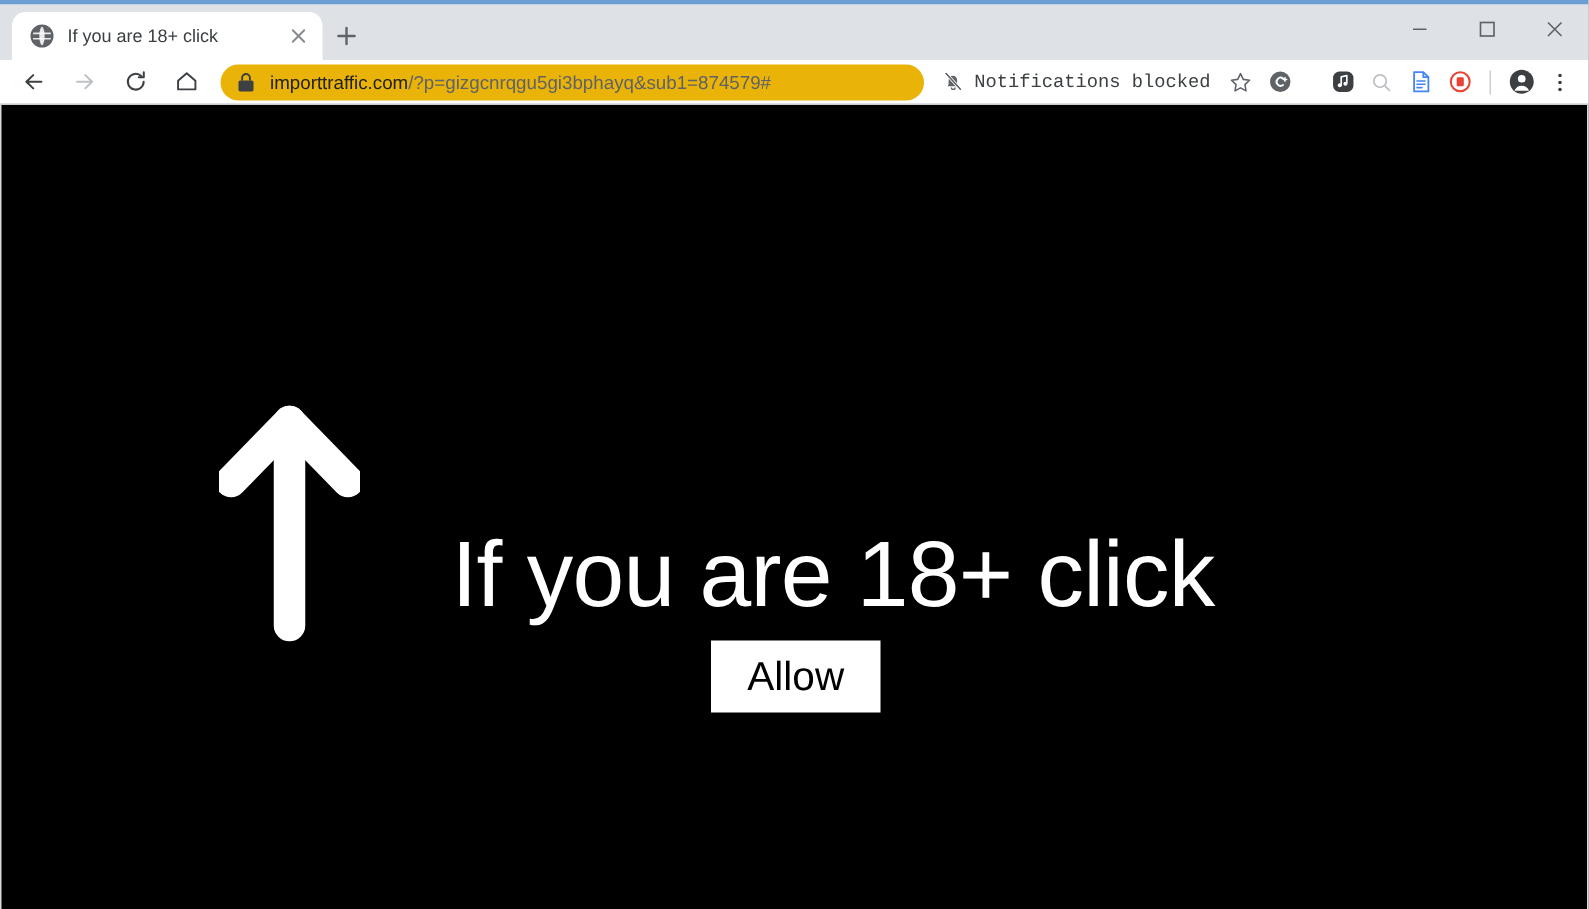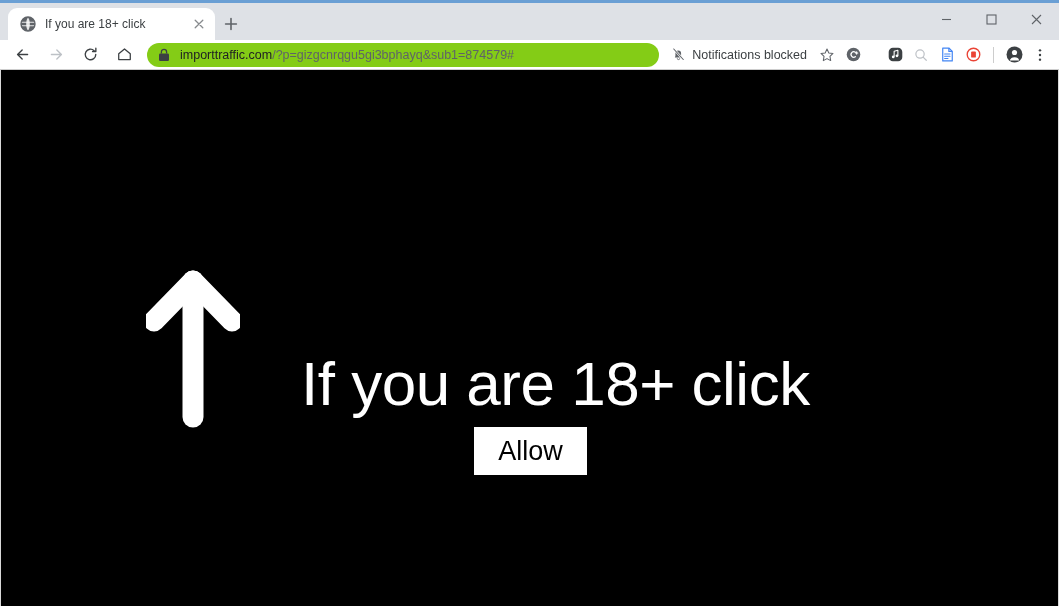--- a/index.html
+++ b/index.html
@@ -139,21 +139,21 @@
     justify-content: center;
     border-radius: 50%;
     flex: 0 0 auto;
   }
   .nav-btn:first-child { margin-left: 8px; }
 
   #omnibox {
     flex: 1 1 auto;
     height: 24px;
     margin: 0 8px 0 9px;
-    background: #84cc16;
+    background: #eab308;
     border-radius: 13px;
     display: flex;
     align-items: center;
     padding: 0 8px 0 11px;
     box-sizing: border-box;
     min-width: 0;
   }
   #lock-icon {
     width: 12px;
     height: 14px;
@@ -178,20 +178,21 @@
     align-items: center;
     padding: 0 6px 0 4px;
     border-radius: 13px;
     margin-right: 1px;
   }
   #notif-chip-label {
     font-size: 12.5px;
     color: #3c4043;
     margin-left: 6px;
     white-space: nowrap;
+    font-family: Liberation Mono, monospace;
   }
 
   .tb-icon {
     width: 26px;
     height: 26px;
     flex: 0 0 26px;
     display: flex;
     align-items: center;
     justify-content: center;
     border-radius: 50%;

